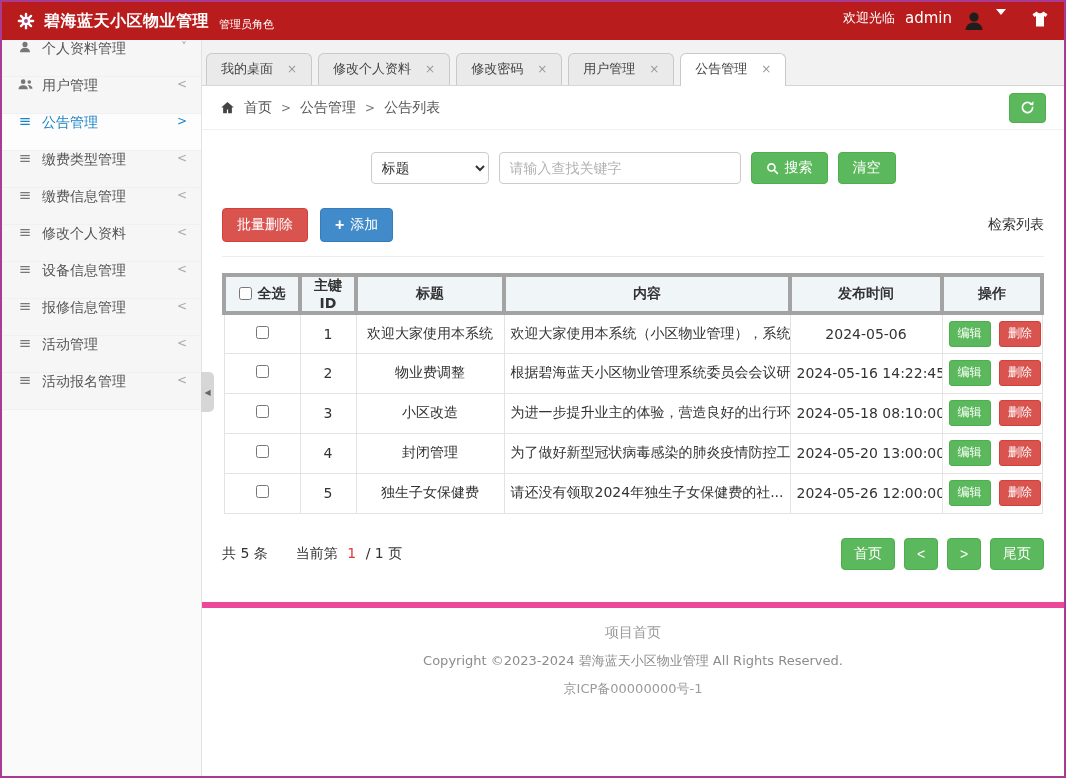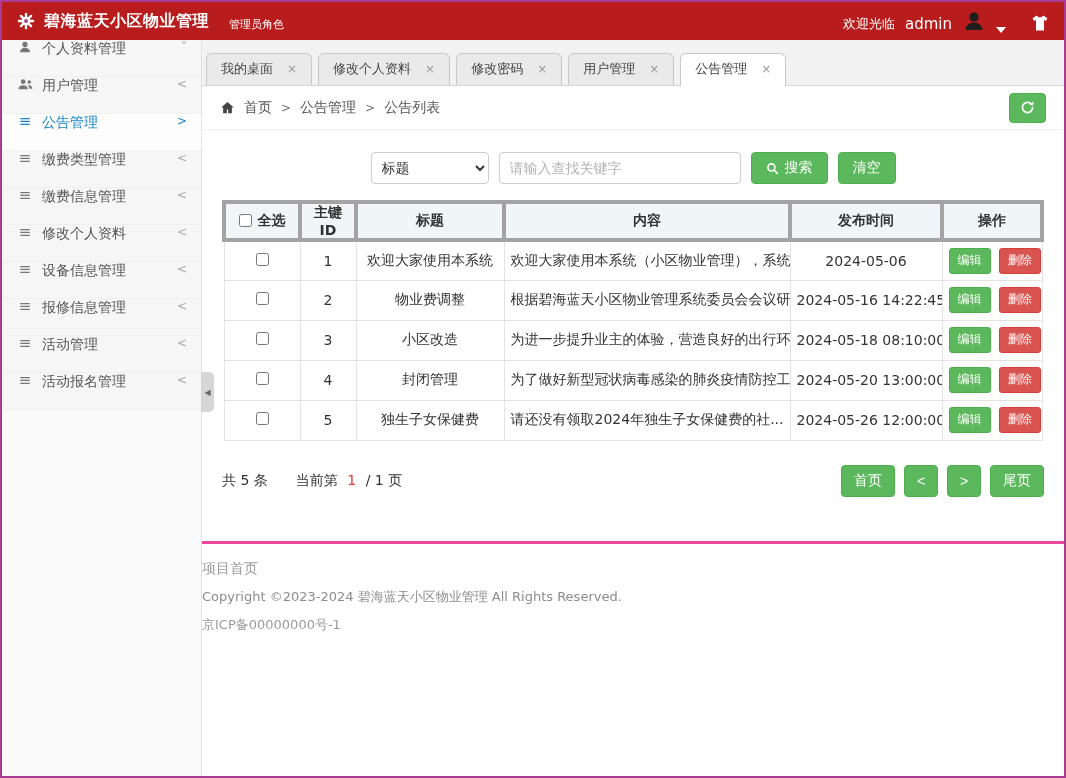--- a/index.html
+++ b/index.html
@@ -4,22 +4,22 @@
 <style>
   *{box-sizing:border-box;margin:0;padding:0}
   html,body{width:1066px;height:778px}
   body{font-family:"DejaVu Sans","Liberation Sans",sans-serif;background:#fff;overflow:hidden}
   #app{width:1066px;height:778px;border:2px solid #a93b92;display:flex;flex-direction:column;background:#fff}
 
   
   .topbar{flex:0 0 38px;background:#b91c1c;display:flex;align-items:center;justify-content:space-between;padding:0 14px}
   .brand{display:flex;align-items:center;gap:8px;color:#fff}
   .brand-title{font-size:16px;font-weight:bold;letter-spacing:.5px}
-  .brand-sub{font-size:11px;margin-top:7px;margin-left:12px}
-  .top-right{display:flex;align-items:flex-end;gap:10px;color:#fff}
+  .brand-sub{font-size:11px;margin-top:7px;margin-left:2px}
+  .top-right{display:flex;align-items:flex-start;gap:10px;color:#fff}
   .welcome{font-size:13px}
   .username{font-size:15px}
   .avatar-wrap{display:flex;align-items:center;cursor:pointer}
   .caret{width:0;height:0;border-left:5px solid transparent;border-right:5px solid transparent;border-top:6px solid #fff;cursor:pointer}
   .theme-btn{margin-left:14px;cursor:pointer;display:flex;align-items:center}
 
   
   .main-row{flex:1;display:flex;min-height:0}
   .sidebar{width:200px;background:#fafafa;border-right:1px solid #e2e2e2}
   .side-item{height:37px;display:flex;align-items:flex-start;padding:0 14px;gap:8px;border-bottom:1px solid #f0f0f0;color:#555;font-size:14px;cursor:pointer;background:#f6f6f6}
@@ -75,21 +75,21 @@
 
   
   .pager-row{display:flex;align-items:center;margin:24px 20px 0;font-size:14px;color:#333}
   .pager-total{margin-right:28px}
   .current-page{color:#e4393c;margin:0 5px}
   .page-btns{margin-left:auto;display:flex;gap:9px}
   .page-btn{min-width:36px;padding:0 12px}
   .page-btn.narrow{min-width:34px;padding:0 10px}
 
   
-  .footer{margin-top:44px;border-top:3px solid #ec4899;padding:16px 0 24px;}
+  .footer{margin-top:32px;border-top:6px solid #ec4899;padding:16px 0 24px;text-align:center}
   .footer-line1{font-size:14px;color:#9a9a9a}
   .footer-line2{font-size:13px;color:#8c8c8c;margin-top:10px}
   .footer-line3{font-size:13px;color:#9a9a9a;margin-top:10px}
 </style>
 </head>
 <body>
 
 <div id="app">
 
   <header class="topbar">
@@ -254,20 +254,30 @@
                 <line x1="15.2" y1="15.2" x2="21" y2="21"></line>
               </svg>
           </span>
           <span>搜索</span>
         </button>
         <button class="btn btn-green">
           <span>清空</span>
         </button>
       </div>
 
+      <div class="toolbar-row">
+        <button class="btn btn-red">
+          <span>批量删除</span>
+        </button>
+        <button class="btn btn-blue">
+          <span class="plus-glyph">+</span>
+          <span>添加</span>
+        </button>
+        <span class="panel-title">检索列表</span>
+      </div>
 
       <table class="grid">
         <thead>
           <tr>
             <th class="col-select">
               <span class="th-select">
                 <input type="checkbox" style="">
                 <span>全选</span>
               </span>
             </th>

